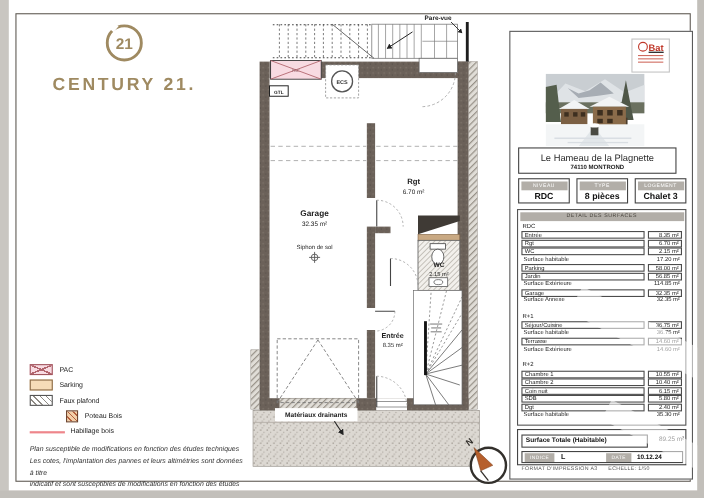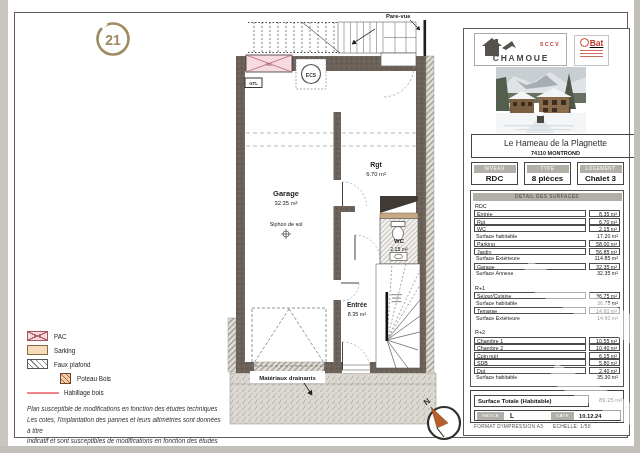--- a/index.html
+++ b/index.html
@@ -29,21 +29,21 @@
   #legend .notes{font-style:italic;margin-top:4px;line-height:10.8px;color:#333;}
   
   #panel{position:absolute;left:455px;top:28px;width:167px;height:408px;border:1px solid #5a5a5a;background:#fff;box-sizing:border-box;}
   #chamoue{position:absolute;left:10px;top:4px;width:91px;height:31px;border:0.5px solid #aaa;}
   #chamoue .sccv{position:absolute;right:6px;top:7px;color:#c0392b;font-size:5px;font-weight:bold;letter-spacing:1.5px;}
   #chamoue .cham{position:absolute;left:6px;bottom:2px;width:80px;text-align:center;color:#4a4742;font-size:8.5px;font-weight:bold;letter-spacing:1.8px;}
   #batlogo{position:absolute;left:110px;top:6px;width:33px;height:29px;border:0.5px solid #c4c4c4;text-align:center;text-decoration:underline;}
   #batlogo .bat{color:#c0392b;font-size:8.5px;font-weight:bold;margin-top:2px;}
   #batlogo .bar{height:1.4px;background:#c0392b;opacity:.75;margin:1.6px 5px 0 5px;}
   #photo{position:absolute;left:32px;top:38px;width:90px;height:66px;}
-  #titlebox{position:absolute;left:7px;top:105px;width:169px;height:24px;border:1px solid #444;text-align:center;box-sizing:border-box;}
+  #titlebox{position:absolute;left:7px;top:105px;width:144px;height:24px;border:1px solid #444;text-align:center;box-sizing:border-box;}
   #titlebox .t1{font-size:8.5px;color:#2a2a2a;margin-top:3px;}
   #titlebox .t2{font-size:5.5px;font-weight:bold;color:#222;margin-top:2px;}
   .metabox{position:absolute;top:133px;width:47px;height:23px;border:1px solid #444;box-sizing:border-box;}
   .metabox .mh{height:8px;margin:1.5px;background:#b2aea8;color:#fff;font-size:4.6px;text-align:center;line-height:8px;letter-spacing:.5px;}
   .metabox .mv{text-align:center;font-size:8px;font-weight:bold;color:#111;margin-top:1px;}
   #tablebox{position:absolute;left:6px;top:161px;width:154px;height:197px;border:0.8px solid #555;box-sizing:border-box;}
   #detailbar{height:8.5px;margin:1.5px;background:#b2aea8;color:#4a463f;font-size:4.8px;text-align:center;line-height:8.5px;letter-spacing:.5px;}
   .sec-header{font-size:5.4px;color:#222;padding-left:4px;height:7.5px;line-height:7.5px;}
   .trow{position:relative;height:7.5px;font-size:5.3px;color:#222;}
   .trow .tlabel{position:absolute;left:3px;top:0;width:112px;height:7px;line-height:7px;padding-left:2px;box-sizing:border-box;}
@@ -71,20 +71,21 @@
 
 <div id="sheet">
   <div id="frame"></div>
 
   <div id="c21">
     <svg class="seal" width="46" height="42" viewBox="0 0 46 42">
       <circle cx="23" cy="21" r="15.5" fill="none" stroke="#9f8a61" stroke-width="2.6"></circle>
       <rect x="8" y="2" width="9" height="7" fill="#fff" transform="rotate(40 12 5)"></rect>
       <text x="23" y="26.5" font-size="14" font-weight="bold" fill="#9f8a61" text-anchor="middle" font-family="Liberation Sans,sans-serif">21</text>
     </svg>
+    <div class="wordmark">CENTURY 21.</div>
   </div>
 
   <svg id="plan" width="248" height="432" viewBox="207 10 248 432">
     <defs>
       <pattern id="wallTex" width="5" height="5" patternUnits="userSpaceOnUse">
         <rect width="5" height="5" fill="#6b6159"></rect>
         <circle cx="1.2" cy="1.4" r=".7" fill="#7e756b"></circle>
         <circle cx="3.6" cy="3.4" r=".6" fill="#57504a"></circle>
       </pattern>
       <pattern id="hatchL" width="4" height="4" patternUnits="userSpaceOnUse" patternTransform="rotate(45)">
@@ -311,29 +312,20 @@
         </div>
       </div>
     <div class="notes" id="legend-notes">
         <div>Plan susceptible de modifications en fonction des études techniques</div>
         <div>Les cotes, l'implantation des pannes et leurs altimétries sont données à titre</div>
         <div>indicatif et sont susceptibles de modifications en fonction des études techniques</div>
       </div>
   </div>
 
   <div id="panel">
-    <div id="chamoue">
-      <svg width="42" height="22" viewBox="0 0 42 22" style="position:absolute;left:3px;top:2px">
-        <polygon points="4,10 14,2 24,10 21,10 21,20 7,20 7,10" fill="#55524d"></polygon>
-        <rect x="17" y="3" width="3" height="5" fill="#55524d"></rect>
-        <polygon points="24,12 34,5 38,12 34,10 28,14" fill="#55524d"></polygon>
-      </svg>
-      <div class="sccv">SCCV</div>
-      <div class="cham">CHAMOUE</div>
-    </div>
     <div id="batlogo">
       <div class="bat"><span style="display:inline-block;width:7px;height:7px;border:1.6px solid #c0392b;border-radius:50%;vertical-align:-1px;margin-right:1px;"></span><span>Bat</span></div>
       <div class="bar"></div>
       <div class="bar"></div>
       <div class="bar"></div>
     </div>
 
     <svg id="photo" viewBox="0 0 90 66">
       <rect width="90" height="30" fill="#c9ced2"></rect>
       <polygon points="0,28 18,9 36,16 54,5 72,17 90,10 90,36 0,36" fill="#dfe3e6"></polygon>

